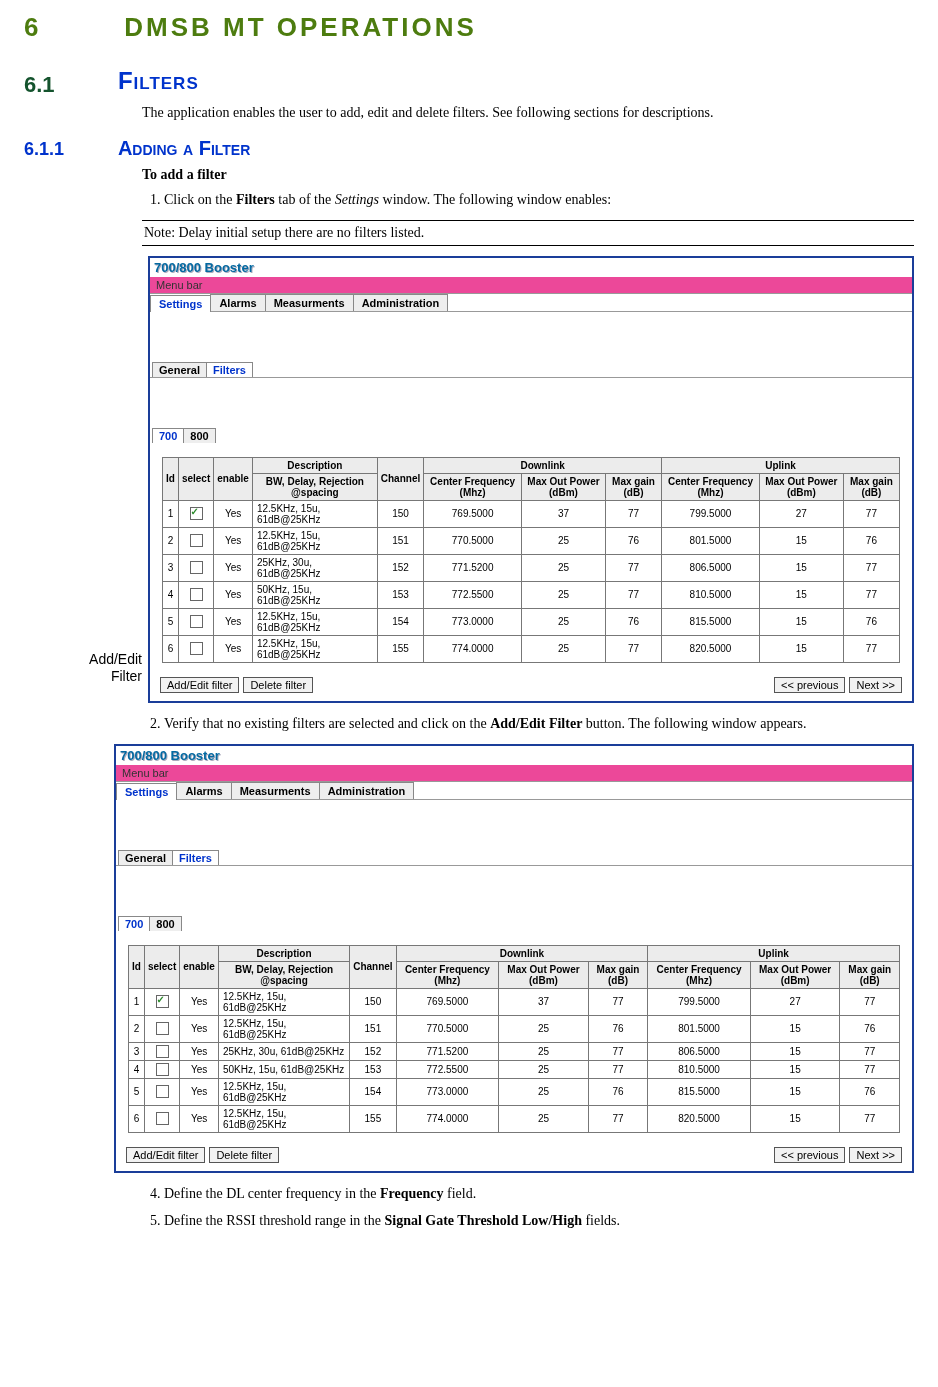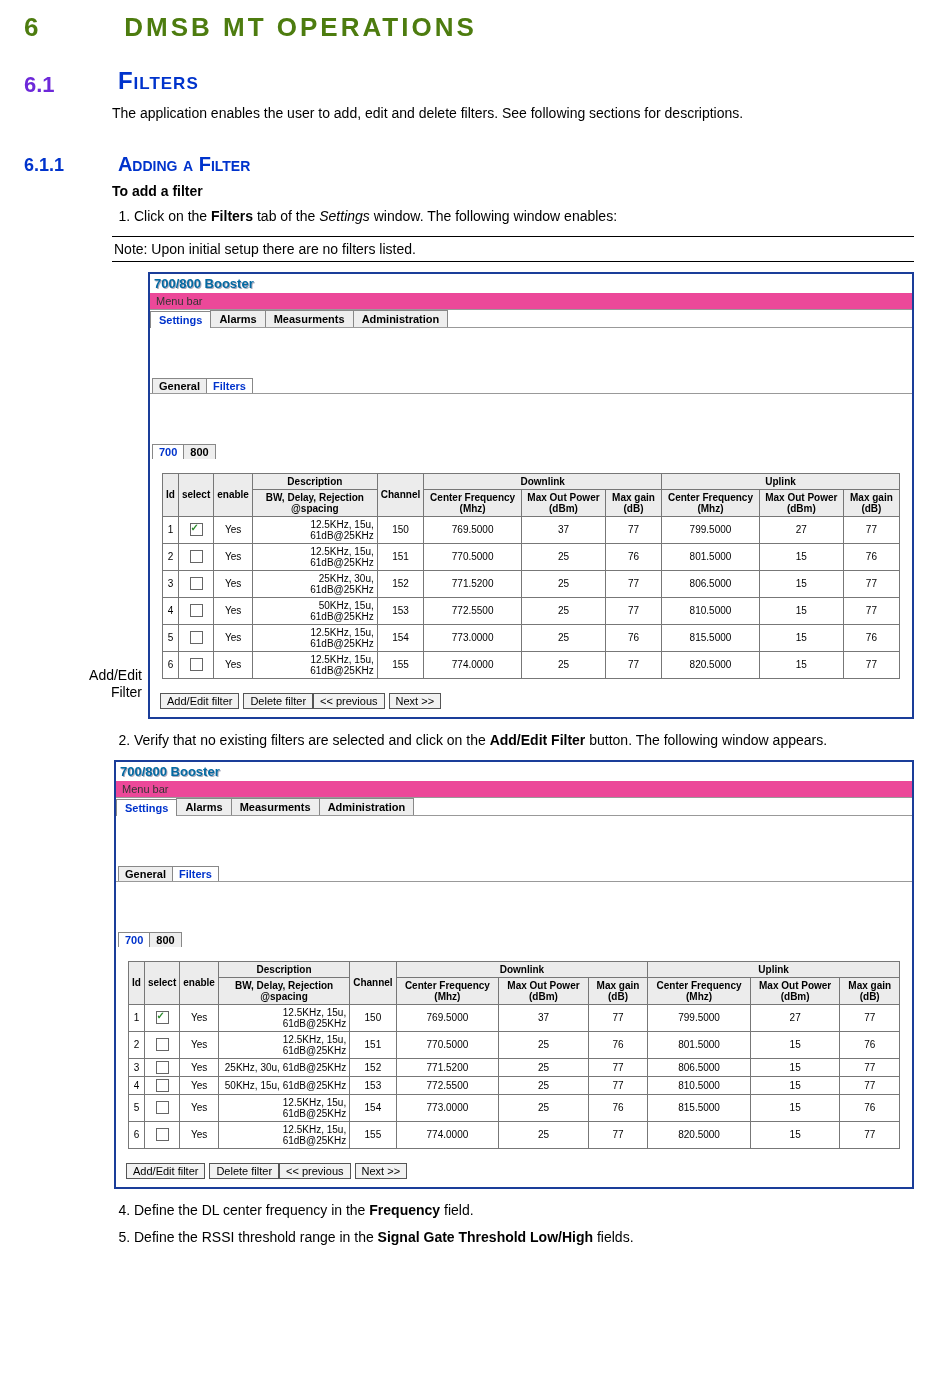--- a/index.html
+++ b/index.html
@@ -16,21 +16,21 @@
     color: #4d7c0f;
     font-family: Verdana, Arial, sans-serif;
     font-size: 26px;
     letter-spacing: 3px;
     font-weight: bold;
     margin: 0 0 24px 0;
   }
   h1.chapter .num { display:inline-block; width:90px; }
   .section-row { margin-bottom: 6px; }
   .section-num {
-    color: #6d28d9;
+    color: #14532d;
     font-weight: bold;
     font-size: 22px;
     display:inline-block;
     width: 90px;
     vertical-align: middle;
   }
   .section-title {
     color: #0033cc;
     font-variant: small-caps;
     font-weight: bold;
@@ -43,21 +43,21 @@
     font-size: 18px;
     display:inline-block;
     width:90px;
   }
   .subsec-title {
     color: #0033cc;
     font-variant: small-caps;
     font-weight: bold;
     font-size: 20px;
   }
-  .body-indent { margin-left: 88px; }
+  .body-indent { margin-left: 118px; font-family: Liberation Serif, serif; }
   .body-indent p { margin: 6px 0; line-height: 1.35; }
   .bold { font-weight: bold; }
   .italic { font-style: italic; }
   ol.steps { margin: 6px 0 10px 0; padding-left: 22px; }
   ol.steps li { margin-bottom: 8px; line-height:1.35; }
   .note {
     border-top: 1px solid #000;
     border-bottom: 1px solid #000;
     padding: 4px 2px;
     margin: 6px 0 10px 0;
@@ -129,26 +129,27 @@
     font-size: 10px;
   }
   table.filters th, table.filters td {
     border: 1px solid #777;
     padding: 2px 3px;
     text-align: center;
     background: #fff;
   }
   table.filters th { background:#ececec; font-weight:bold; }
   table.filters th.grouped { background:#ececec; }
-  table.filters td.left { text-align:right; padding-left:4px; }
+  table.filters td.left { text-align:left; padding-left:4px; }
   .chk { display:inline-block; width:11px; height:11px; border:1px solid #666; background:#fff; vertical-align:middle; position:relative;}
   .chk.on::after { content:"✓"; color:#2a8a2a; font-size:10px; position:absolute; left:0; top:-2px; font-weight:bold;}
 
   .panel-footer {
     display:flex;
+    justify-content:space-between;
     padding: 6px 10px 8px 10px;
   }
   .btn {
     border:1px solid #555;
     background:#f2f2f2;
     padding:1px 6px;
     font-size:11px;
     cursor:pointer;
     display:inline-block;
   }
@@ -163,33 +164,33 @@
 </h1>
 
 <div class="section-row">
   <span class="section-num">6.1</span>
   <span class="section-title">Filters</span>
 </div>
 <div class="body-indent">
   <p>The application enables the user to add, edit and delete filters. See following sections for descriptions.</p>
 </div>
 
-<div class="section-row" style="margin-top:30px;">
+<div class="section-row" style="margin-top:14px;">
   <span class="subsec-num">6.1.1</span>
   <span class="subsec-title">Adding a Filter</span>
 </div>
 
 <div class="body-indent">
   <p class="bold">To add a filter</p>
   <ol class="steps">
     <li>
       <span>Click on the </span><span class="bold">Filters</span><span> tab of the </span><span class="italic">Settings</span><span> window. The following window enables:</span>
     </li>
   </ol>
-  <div class="note">Note: Upon initial setup there are no filters listed.</div>
+  <div class="note">Note: Delay initial setup there are no filters listed.</div>
 </div>
 
 <div class="shot-wrap">
   <div class="shot-row">
     <div class="annot-left">
       <span>Add/Edit</span><br>
       <span>Filter</span>
     </div>
     <div class="panel" id="shot1">
         <div class="titlebar">700/800 Booster</div>

